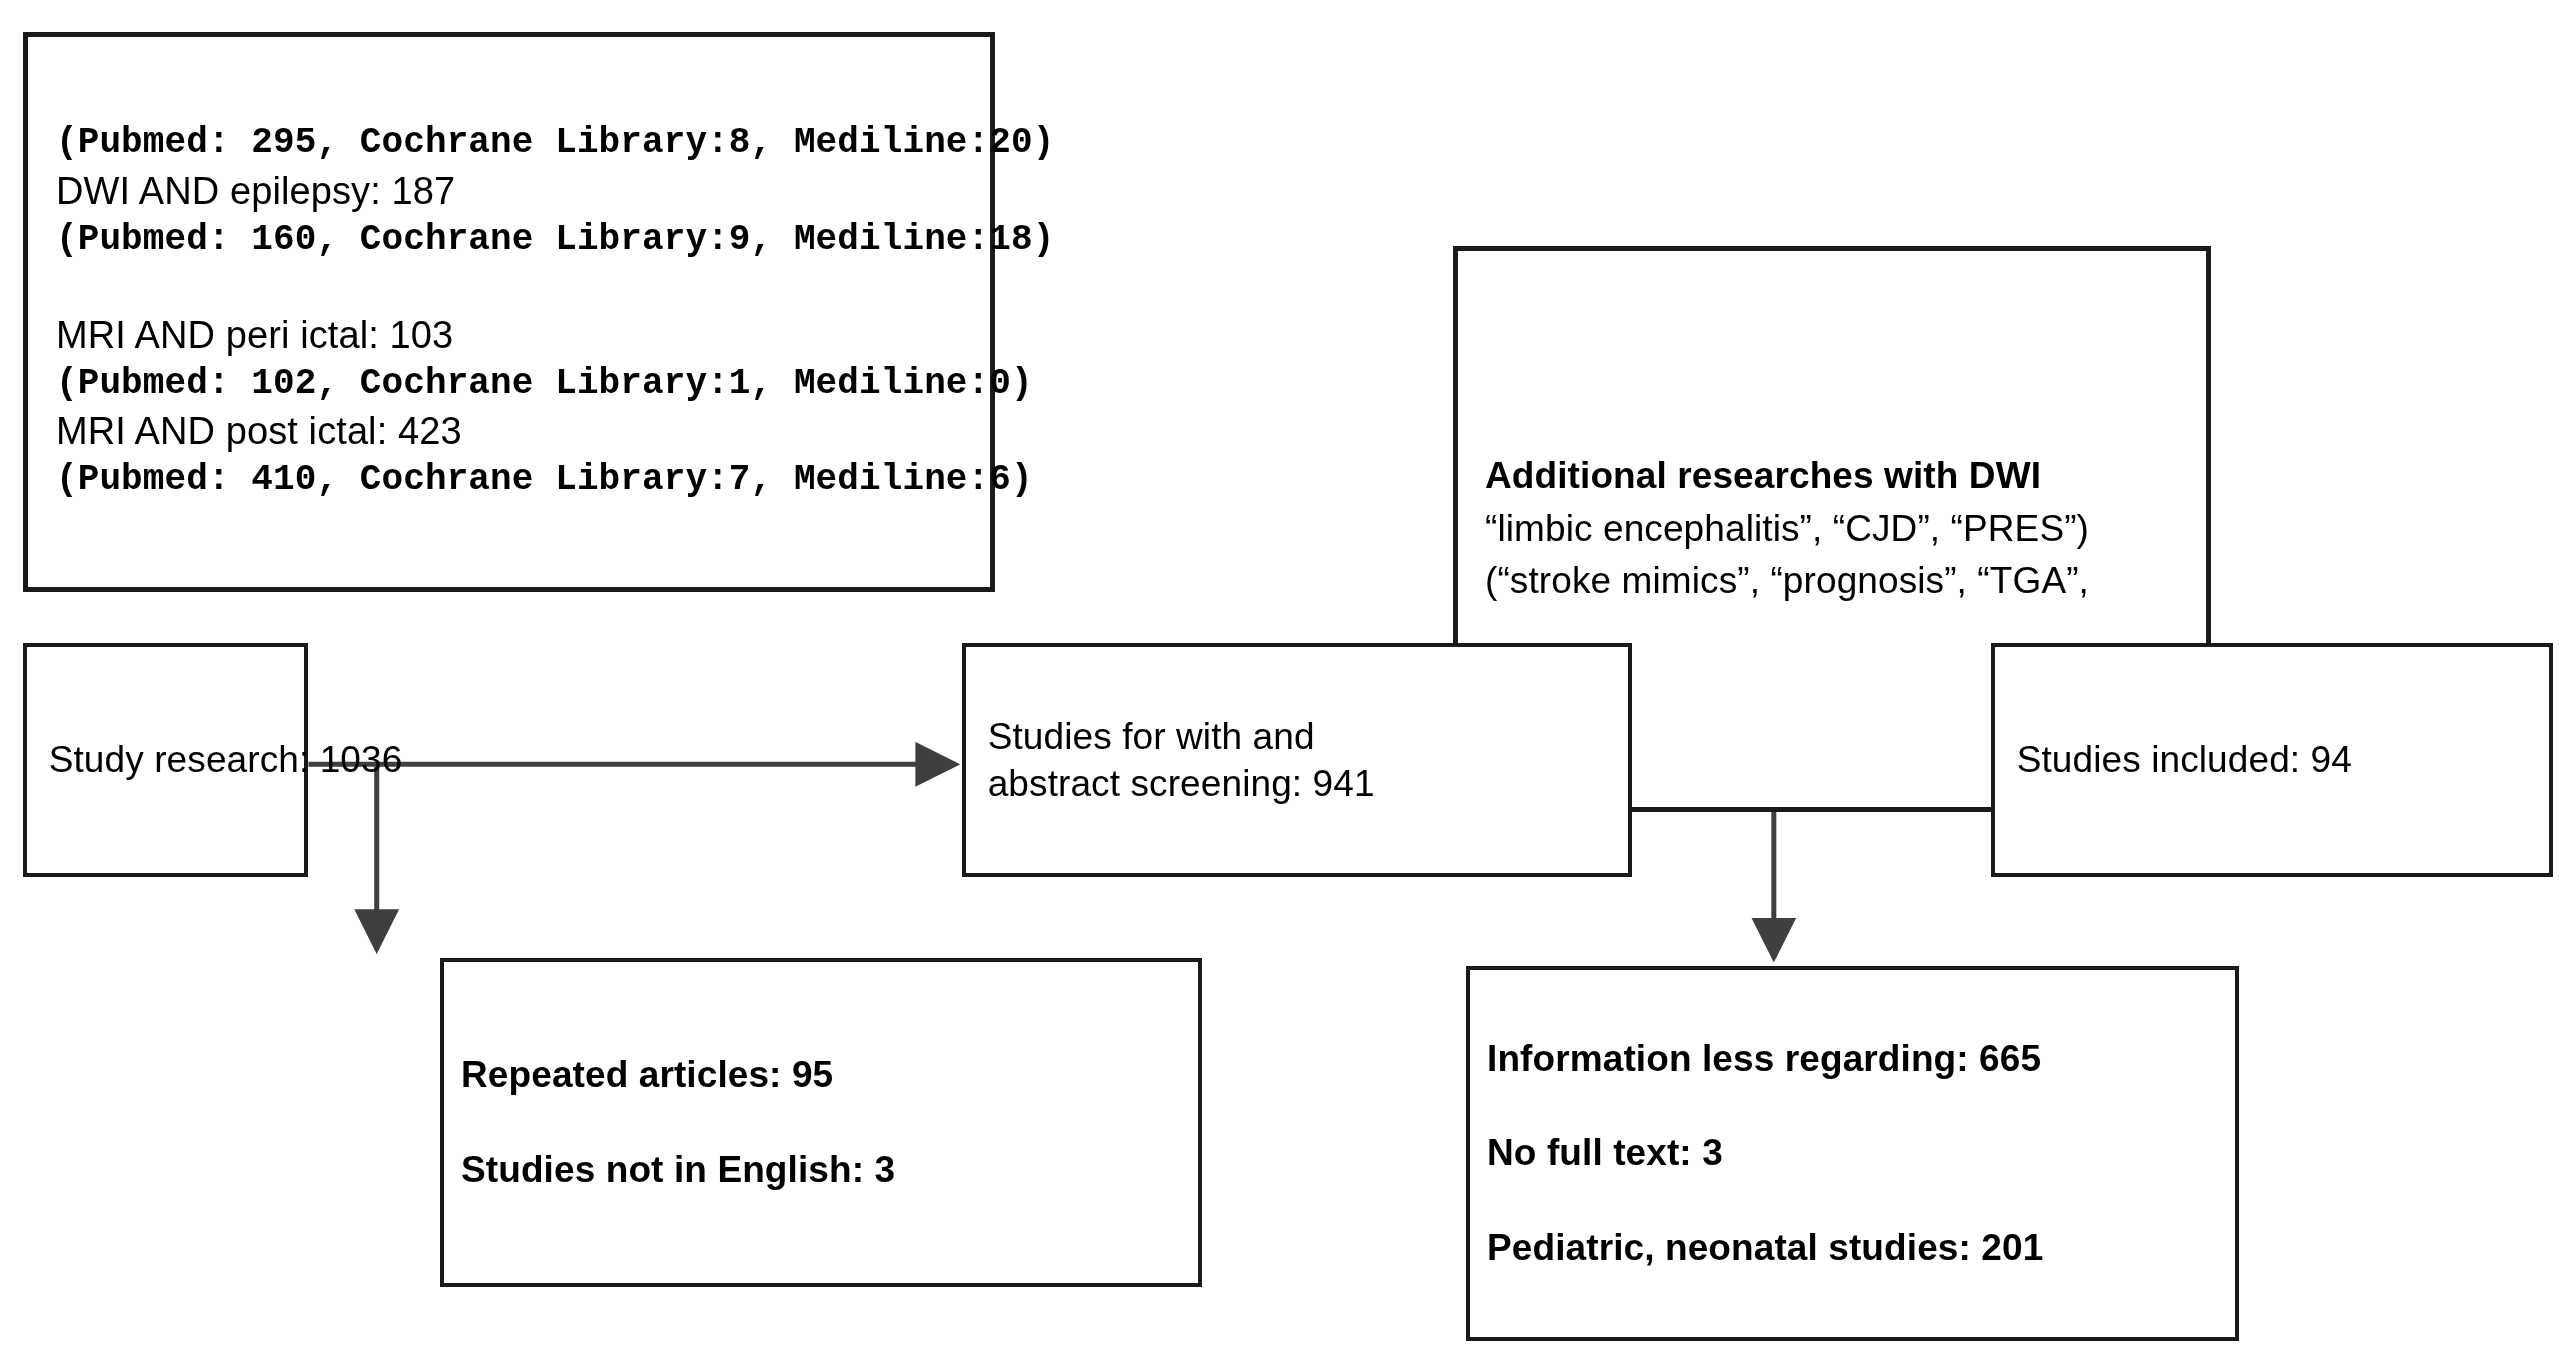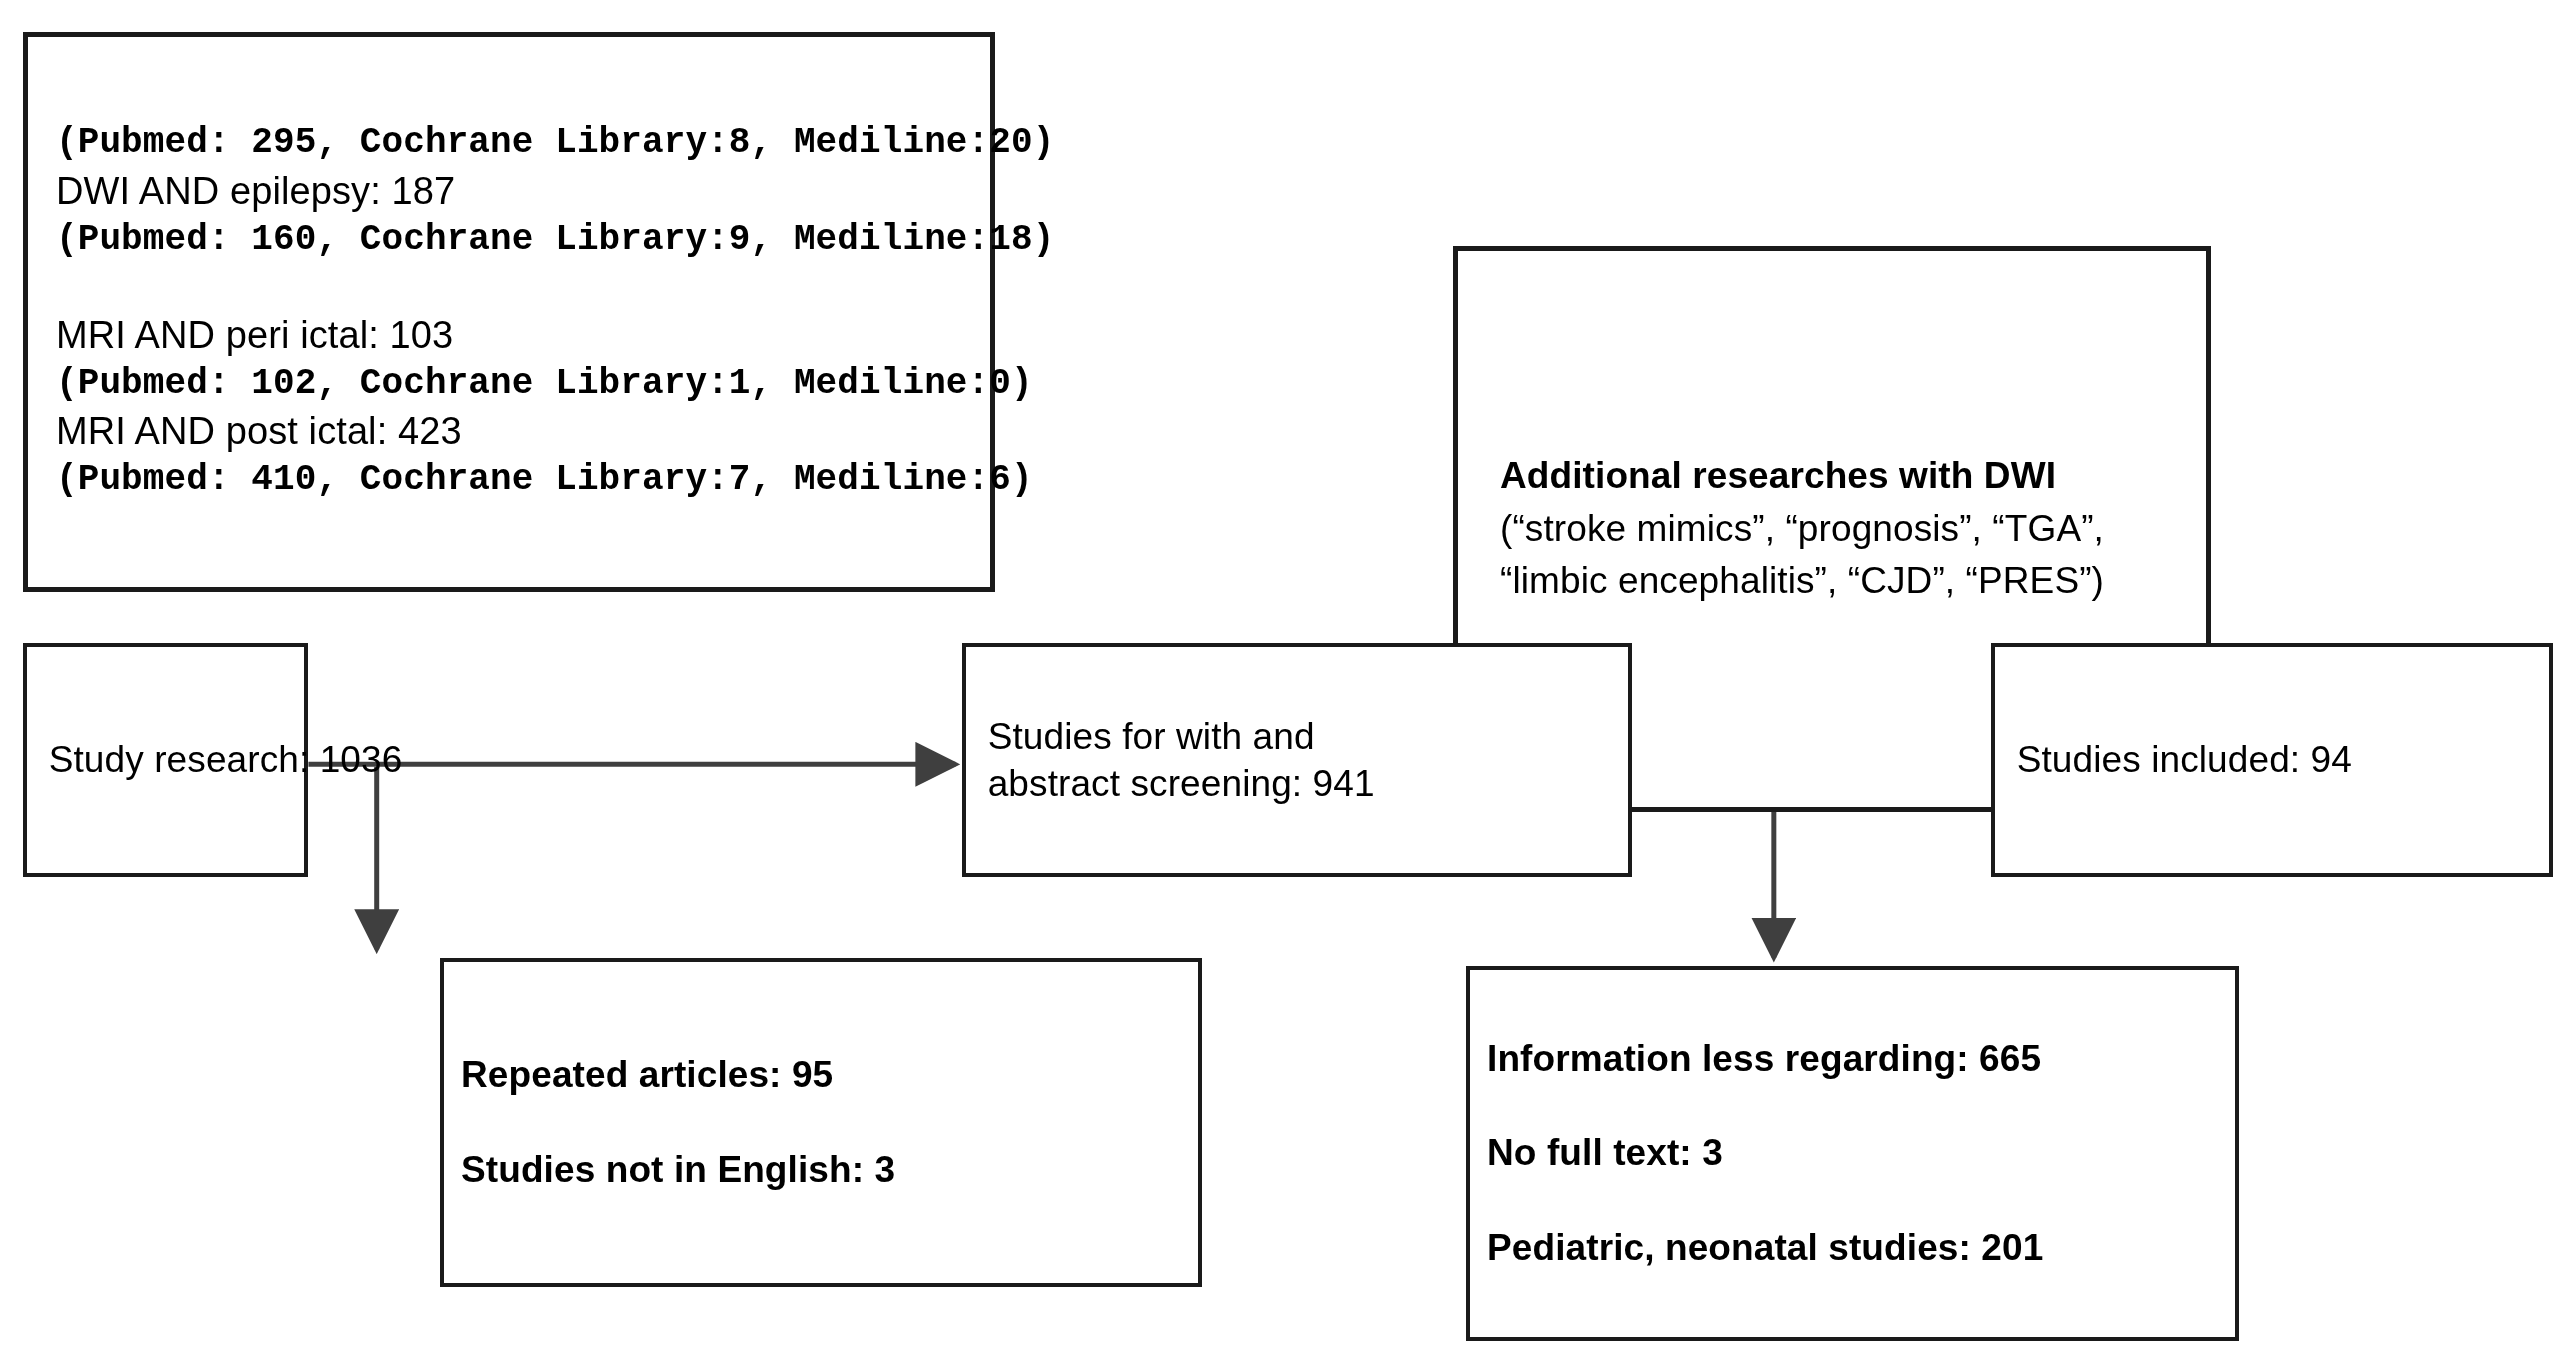--- a/index.html
+++ b/index.html
@@ -49,21 +49,21 @@
   }
   #node-search-terms .lines { padding: 0 28px; }
   #node-search-terms .line { font-size: 38px; line-height: 1.30; }
   #node-search-terms .line.bold { font-size: 36px; font-family: Liberation Mono, monospace; }
   #node-search-terms .line.spacer { height: 48px; }
 
   #node-additional {
     left: 1453px; top: 246px; width: 758px; height: 566px;
     border-width: 5px;
   }
-  #node-additional .lines { padding: 0 42px; }
+  #node-additional .lines { padding: 0 27px; }
   #node-additional .line { font-size: 37px; line-height: 1.42; }
   #node-additional .line.bold { font-size: 37px; }
 
   #node-study-research {
     left: 23px; top: 643px; width: 285px; height: 234px;
   }
   #node-screening {
     left: 962px; top: 643px; width: 670px; height: 234px;
   }
   #node-included {
@@ -122,22 +122,22 @@
       <div class="line">MRI AND peri ictal: 103</div>
       <div class="line bold">(Pubmed: 102, Cochrane Library:1, Mediline:0)</div>
       <div class="line">MRI AND post ictal: 423</div>
       <div class="line bold">(Pubmed: 410, Cochrane Library:7, Mediline:6)</div>
     </div>
   </div>
 
   <div class="node" id="node-additional">
     <div class="lines">
       <div class="line bold">Additional researches with DWI</div>
+      <div class="line">“limbic encephalitis”, “CJD”, “PRES”)</div>
       <div class="line">(“stroke mimics”, “prognosis”, “TGA”,</div>
-      <div class="line">“limbic encephalitis”, “CJD”, “PRES”)</div>
     </div>
   </div>
 
   <div class="node" id="node-study-research">
     <div class="lines">
       <div class="line">Study research: 1036</div>
     </div>
   </div>
 
   <div class="node" id="node-screening">

